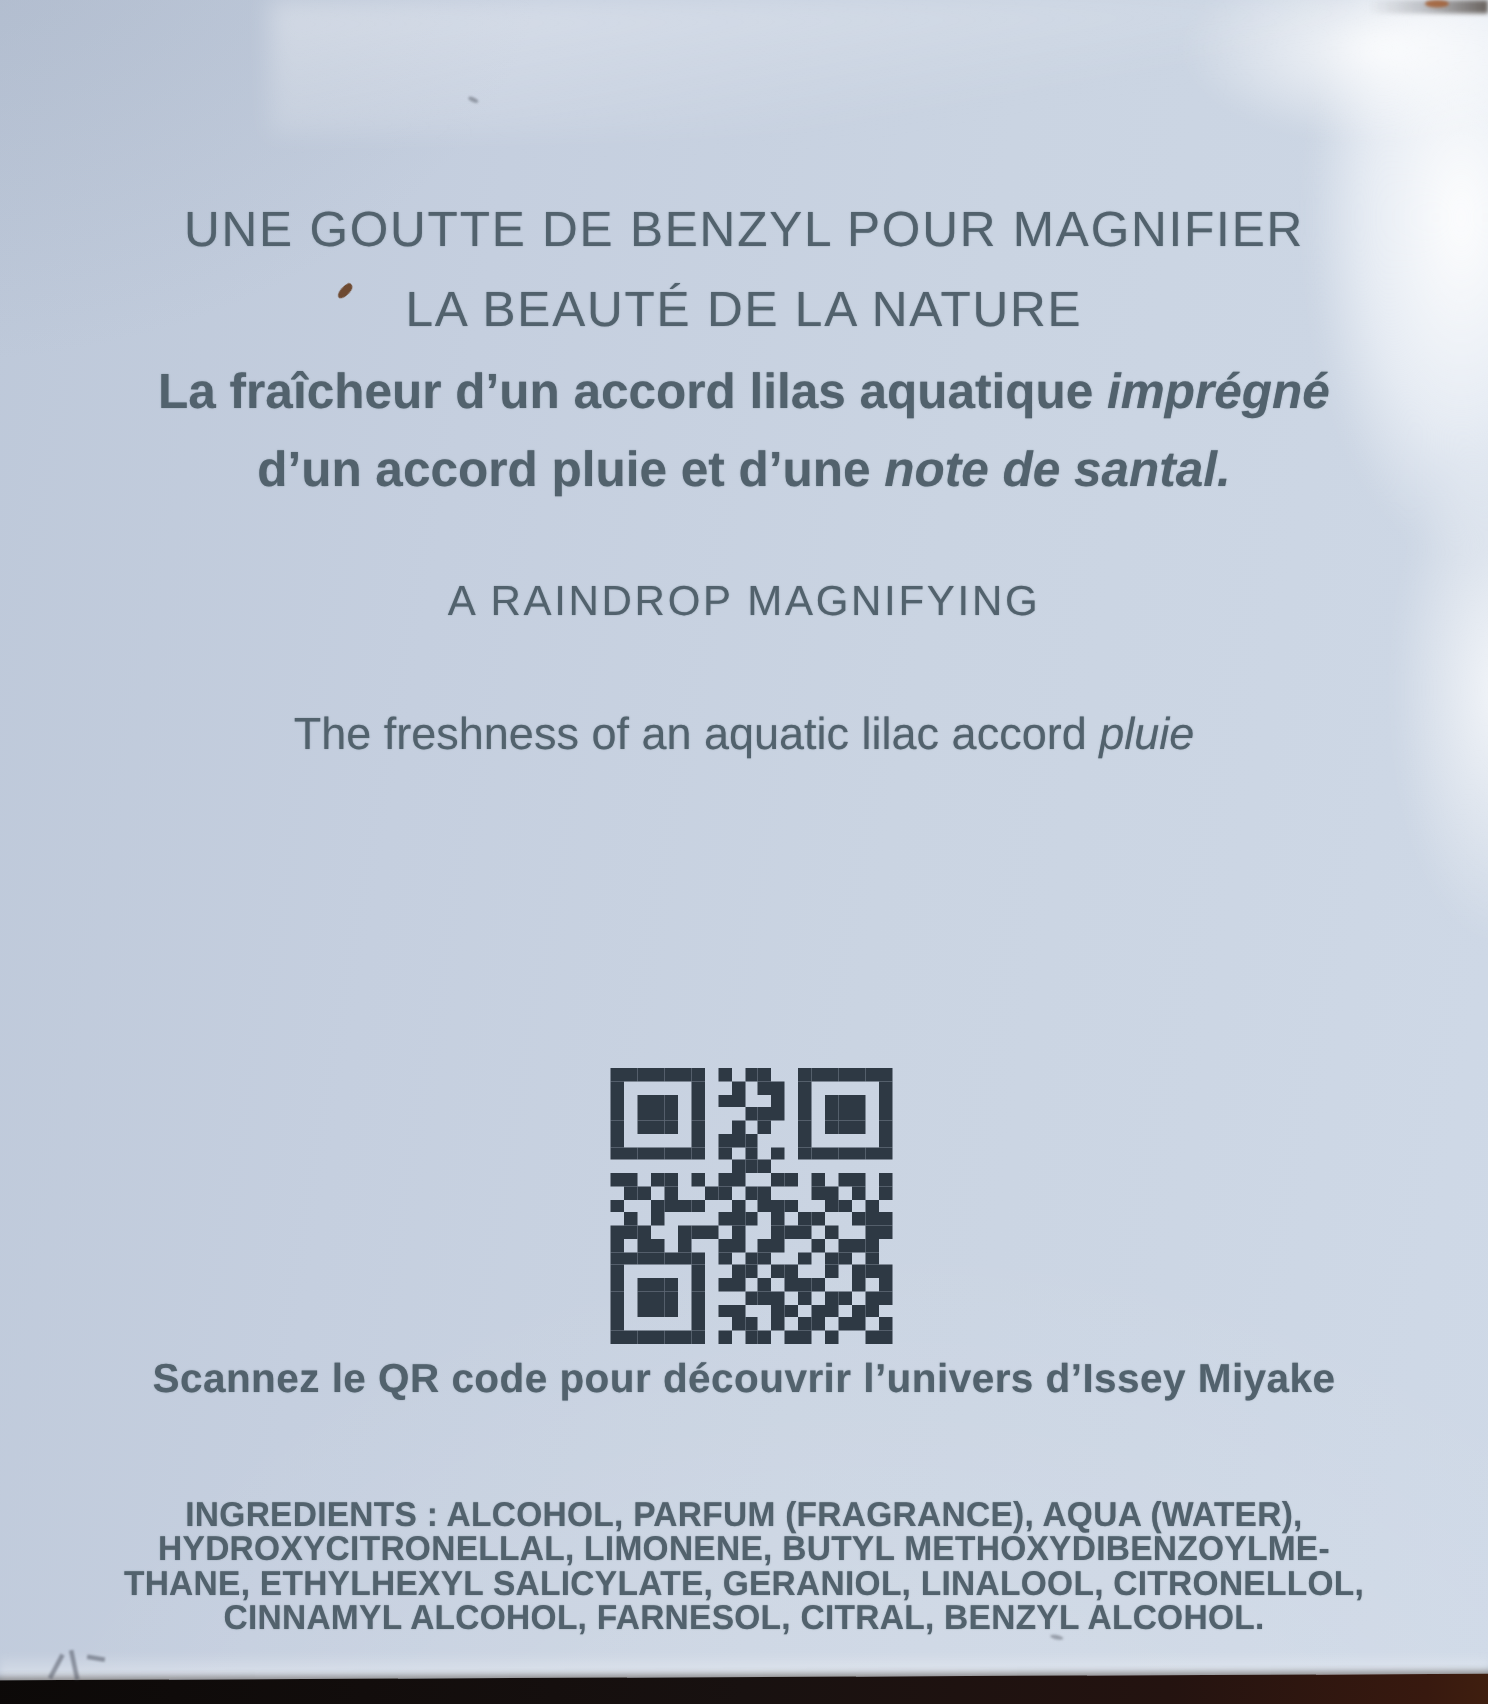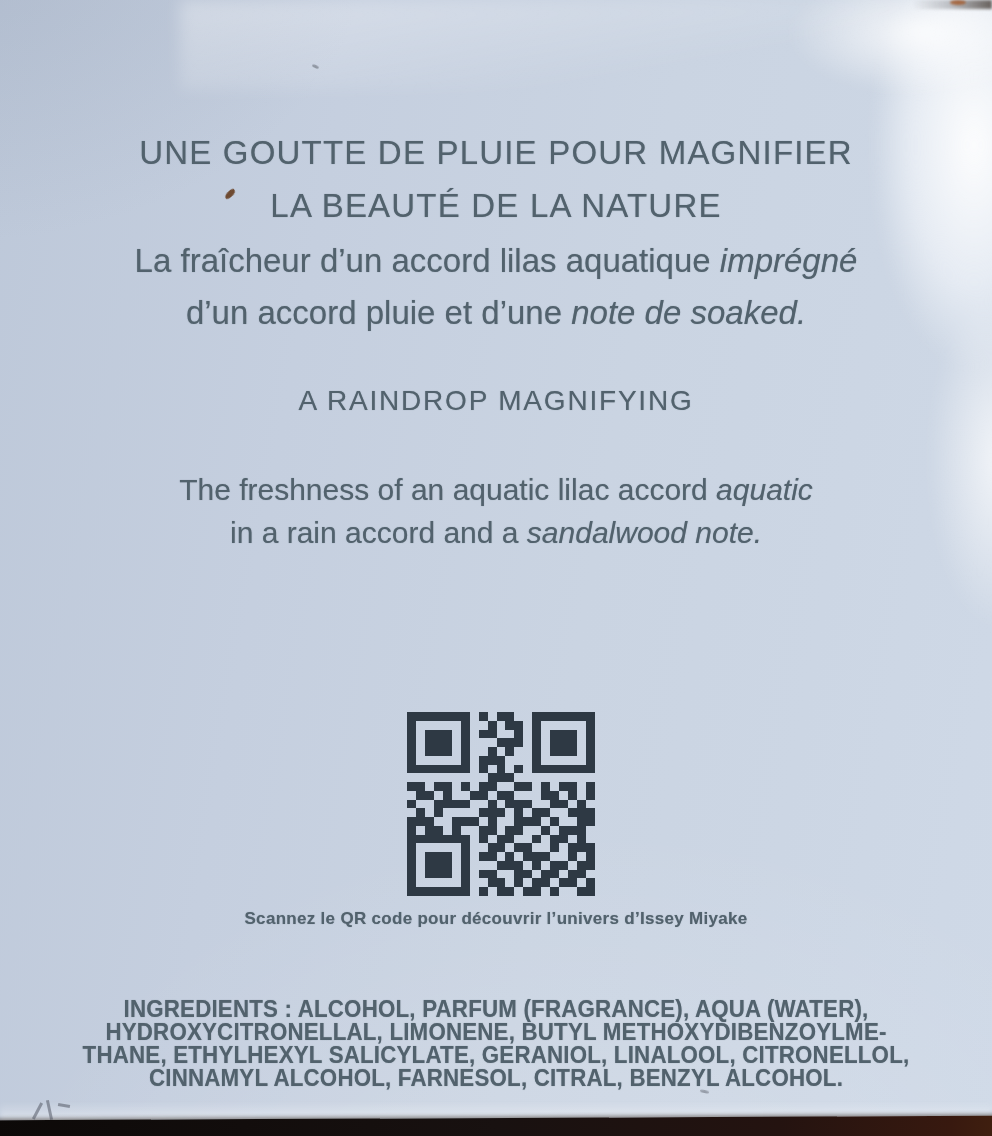--- a/index.html
+++ b/index.html
@@ -39,24 +39,24 @@
     background:rgba(80,85,95,.45);transform:rotate(12deg);filter:blur(.6px);}
   .hand-mark{position:absolute;left:34px;bottom:10px;width:40px;height:30px;opacity:.5;filter:blur(.7px);}
   .hand-mark i{position:absolute;background:#4a4f5c;display:block;}
   .hand-mark i:nth-child(1){left:2px;top:6px;width:3px;height:18px;transform:rotate(28deg);}
   .hand-mark i:nth-child(2){left:14px;top:4px;width:3px;height:20px;transform:rotate(-12deg);}
   .hand-mark i:nth-child(3){left:24px;top:8px;width:12px;height:3px;transform:rotate(10deg);}
   
   .ptxt{position:absolute;left:0;width:100%;text-align:center;color:var(--ink,#52626d);
     text-shadow:0 0 1px rgba(82,98,109,.55);filter:blur(.35px);}
   .fr-headline{top:126px;font-size:33px;letter-spacing:1.2px;line-height:53px;font-weight:400;}
-  .fr-body{top:235px;font-size:33px;line-height:52px;font-weight:400;}
+  .fr-body{top:235px;font-size:33px;line-height:52px;font-weight:700;}
   .en-headline{top:378px;font-size:28px;letter-spacing:1.8px;line-height:45px;font-weight:400;}
   .en-body{top:468px;font-size:30px;line-height:43px;font-weight:400;}
-  .qr-captions{top:907px;font-size:17px;line-height:24px;font-weight:700;letter-spacing:.3px;}
+  .qr-captions{top:907px;font-size:27px;line-height:24px;font-weight:700;letter-spacing:.3px;}
   .ingredients{top:998px;font-size:23px;line-height:23px;font-weight:700;letter-spacing:.2px;
     transform:scaleX(.97);transform-origin:50% 0;}
   .ptxt em{font-style:italic;}
   
   .qr-grid{position:absolute;top:712px;left:50%;margin-left:-89px;width:188px;height:184px;
     display:grid;grid-template-columns:repeat(21,1fr);grid-template-rows:repeat(21,1fr);
     filter:blur(.4px);}
   .qr-grid div{background:transparent;}
   .qr-grid div.on{background:var(--qr-dark,#2e3944);}
 </style>
@@ -65,36 +65,35 @@
 
 <div class="stage" style="--ink: #52626d; --qr-dark: #2e3944;">
 
   <div class="refl-right"></div>
   <div class="refl-topright"></div>
   <div class="sheen"></div>
   <div class="corner-wisp"></div>
   <div class="corner-orange"></div>
 
   <div class="ptxt fr-headline">
-    <div>UNE GOUTTE DE PLUIE POUR MAGNIFIER</div>
+    <div>UNE GOUTTE DE BENZYL POUR MAGNIFIER</div>
     <div>LA BEAUTÉ DE LA NATURE</div>
   </div>
 
   <div class="ptxt fr-body">
     <div><span>La fraîcheur d’un accord lilas aquatique </span><em>imprégné</em></div>
-    <div><span>d’un accord pluie et d’une </span><em>note de soaked.</em></div>
+    <div><span>d’un accord pluie et d’une </span><em>note de santal.</em></div>
   </div>
 
   <div class="ptxt en-headline">
     <div>A RAINDROP MAGNIFYING</div>
   </div>
 
   <div class="ptxt en-body">
-    <div><span>The freshness of an aquatic lilac accord </span><em>aquatic</em></div>
-    <div><span>in a rain accord and a </span><em>sandalwood note.</em></div>
+    <div><span>The freshness of an aquatic lilac accord </span><em>pluie</em></div>
   </div>
 
   <div class="qr-grid">
       <div class="on"></div>
       <div class="on"></div>
       <div class="on"></div>
       <div class="on"></div>
       <div class="on"></div>
       <div class="on"></div>
       <div class="on"></div>

